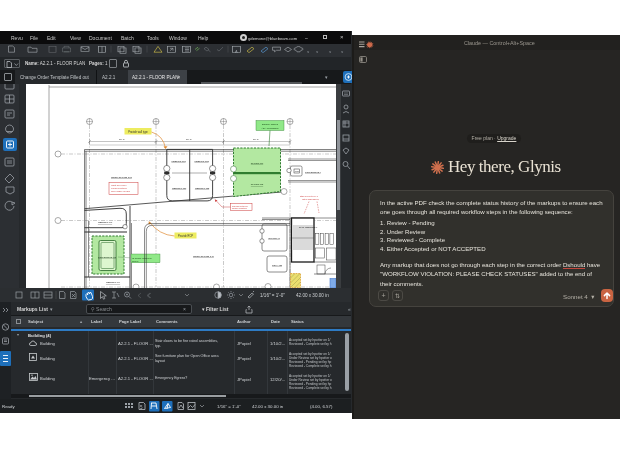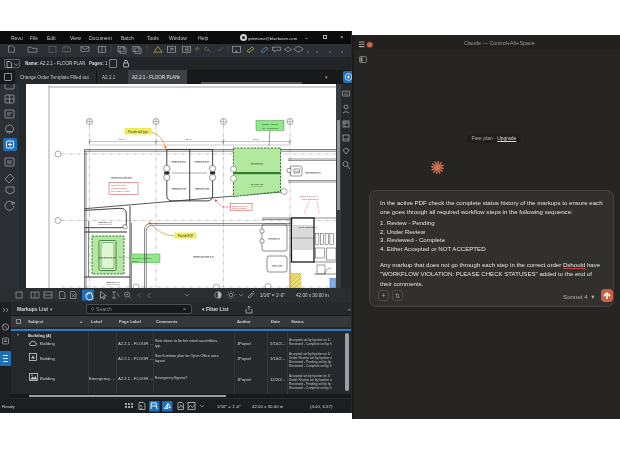--- a/index.html
+++ b/index.html
@@ -572,20 +572,21 @@
         <line x1="4.92" y1="5.27" x2="1.85" y2="2.87"></line>
         <line x1="5.75" y1="4.65" x2="4.29" y2="1.03"></line>
         <line x1="6.78" y1="4.52" x2="7.32" y2="0.66"></line>
         <line x1="7.73" y1="4.92" x2="10.13" y2="1.85"></line>
         <line x1="8.35" y1="5.75" x2="11.97" y2="4.29"></line>
       </g>
     </svg>
 
   <div class="abs" style="left:113px;top:99px;width:54px;height:9px;background:#1f1e1c;border-radius:4.5px;font-size:5px;color:#b5b1a8;text-align:center;line-height:9px;">Free plan · <span style="color:#d8d4cb;text-decoration:underline;">Upgrade</span></div>
 
+  <div class="abs" style="left:94px;top:121.5px;font-family:'Liberation Serif',serif;font-size:17px;letter-spacing:-0.45px;color:#e9e2d4;">Hey there, Glynis</div>
 
   <div class="abs" id="card" style="left:15px;top:155px;width:245px;height:117px;background:#31302c;border:1px solid #45433e;border-radius:7px;color:#e6e3db;font-size:6.1px;line-height:9.4px;">
     <div style="padding:7px 8px 0 10px;">
       <div>In the active PDF check the complete status history of the markups to ensure each one goes through all required workflow steps in the following sequence:</div>
       <div style="margin-top:2px;line-height:8.8px;">1. Review - Pending<br>2. Under Review<br>3. Reviewed - Complete<br>4. Either Accepted or NOT ACCEPTED</div>
       <div style="margin-top:6px;">Any markup that does not go through each step in the correct order <span style="border-bottom:1px solid #c4483e;">Dshould</span> have "WORKFLOW VIOLATION: PLEASE CHECK STATUSES" added to the end of their comments.</div>
     </div>
     <div class="abs" style="left:8px;top:99px;width:11px;height:11px;border:1px solid #4c4a45;border-radius:3px;color:#a8a49c;font-size:7px;text-align:center;line-height:10px;">+</div>
     <div class="abs" style="left:22px;top:99px;width:11px;height:11px;border:1px solid #4c4a45;border-radius:3px;color:#a8a49c;font-size:6px;text-align:center;line-height:10px;">⇅</div>
     <div class="abs" style="left:193px;top:101px;font-size:6.2px;color:#b4b0a7;">Sonnet 4&nbsp;&nbsp;▾</div>

